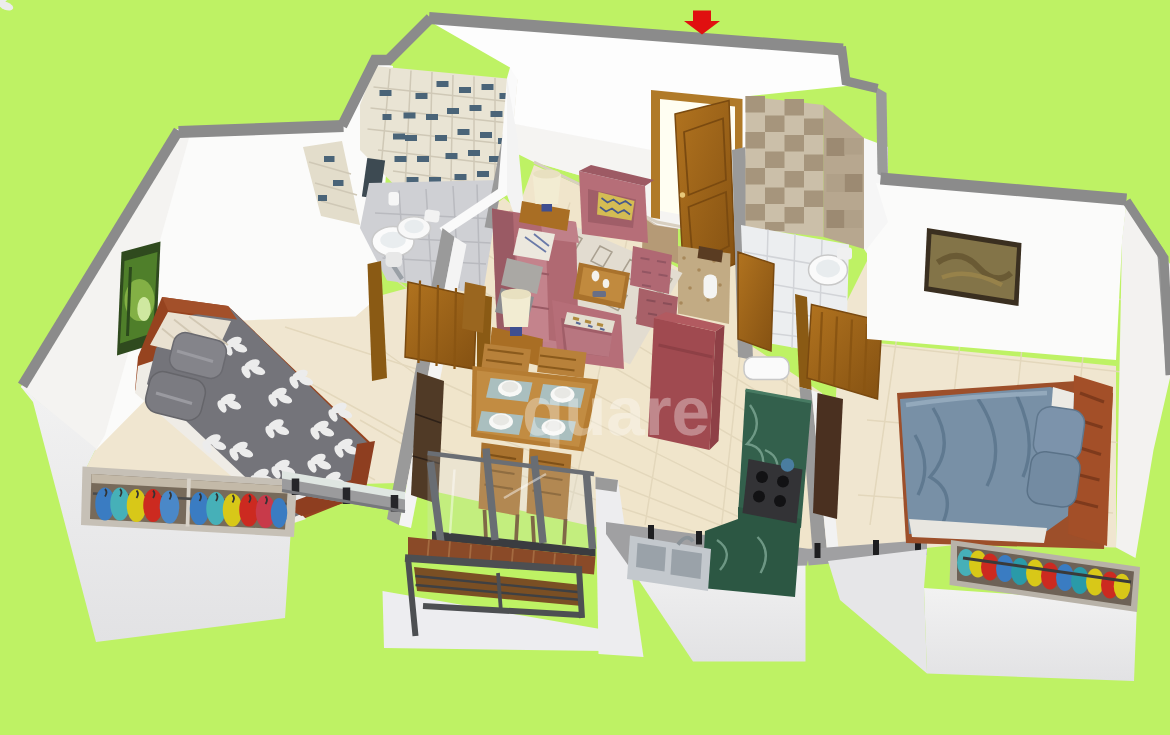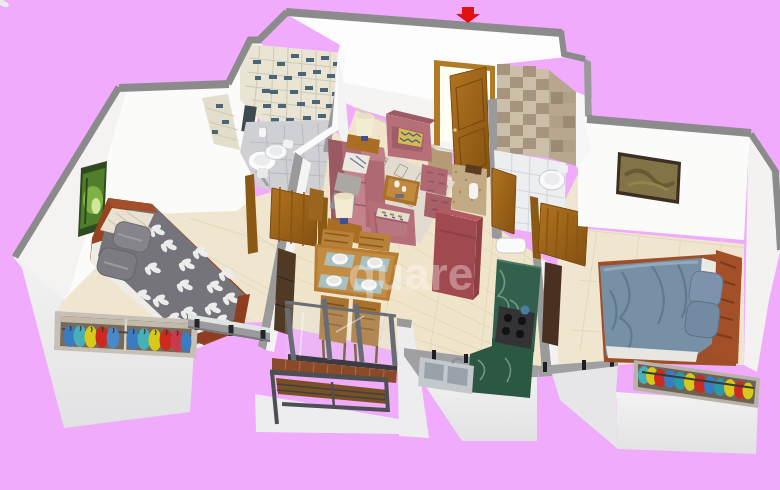--- a/index.html
+++ b/index.html
@@ -1,16 +1,16 @@
 <!DOCTYPE html>
 <html><head>
 <meta charset="utf-8">
 <style>
   html,body{margin:0;padding:0;background:#ffffff;}
-  #stage{width:780px;height:490px;position:relative;overflow:hidden;background:#f0abfc;font-family:"Liberation Sans",sans-serif;}
+  #stage{width:780px;height:490px;position:relative;overflow:hidden;background:#bef264;font-family:"Liberation Sans",sans-serif;}
 </style>
 </head>
 <body>
 <div id="stage">
 <svg width="780" height="490" viewBox="0 0 780 490" xmlns="http://www.w3.org/2000/svg">
 <defs>
   <linearGradient id="woodg" x1="0" y1="0" x2="1" y2="1">
     <stop offset="0" stop-color="#b1731f"></stop>
           <stop offset="1" stop-color="#845112"></stop>
   </linearGradient>

